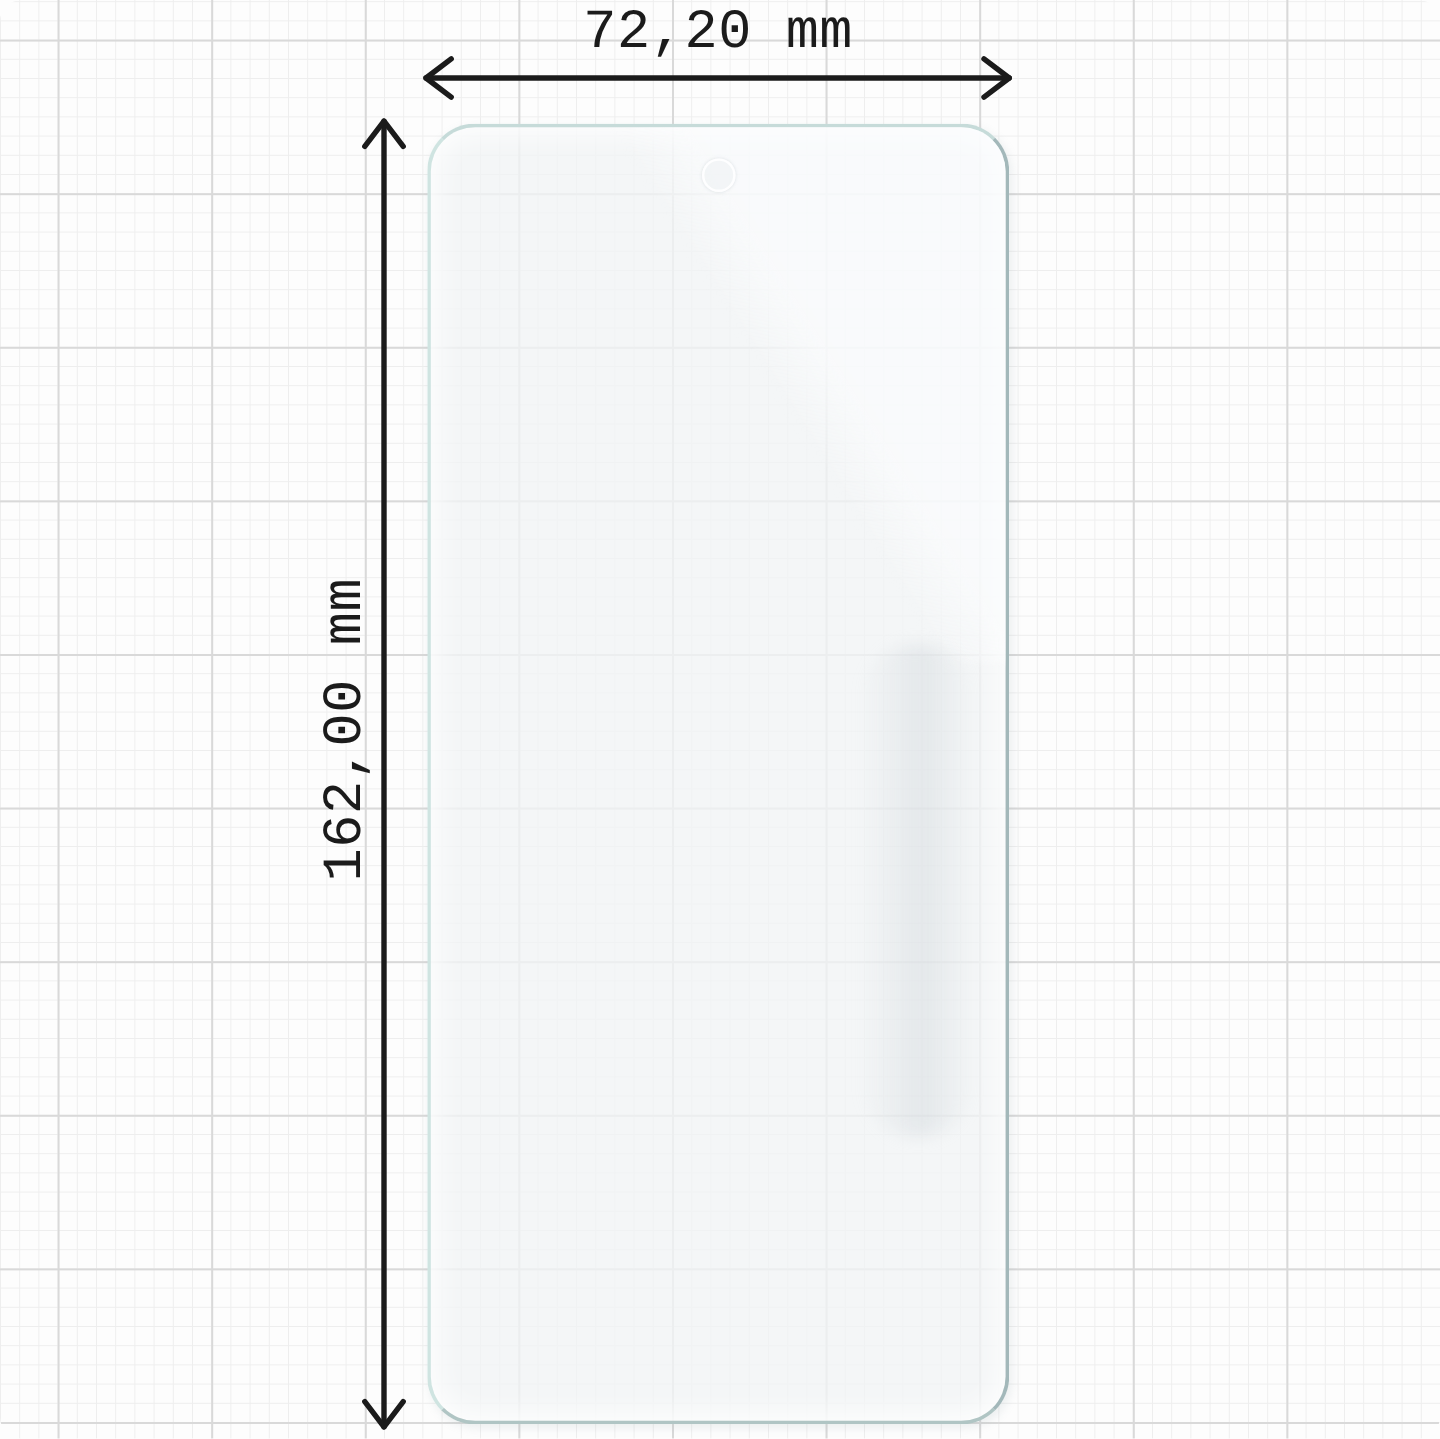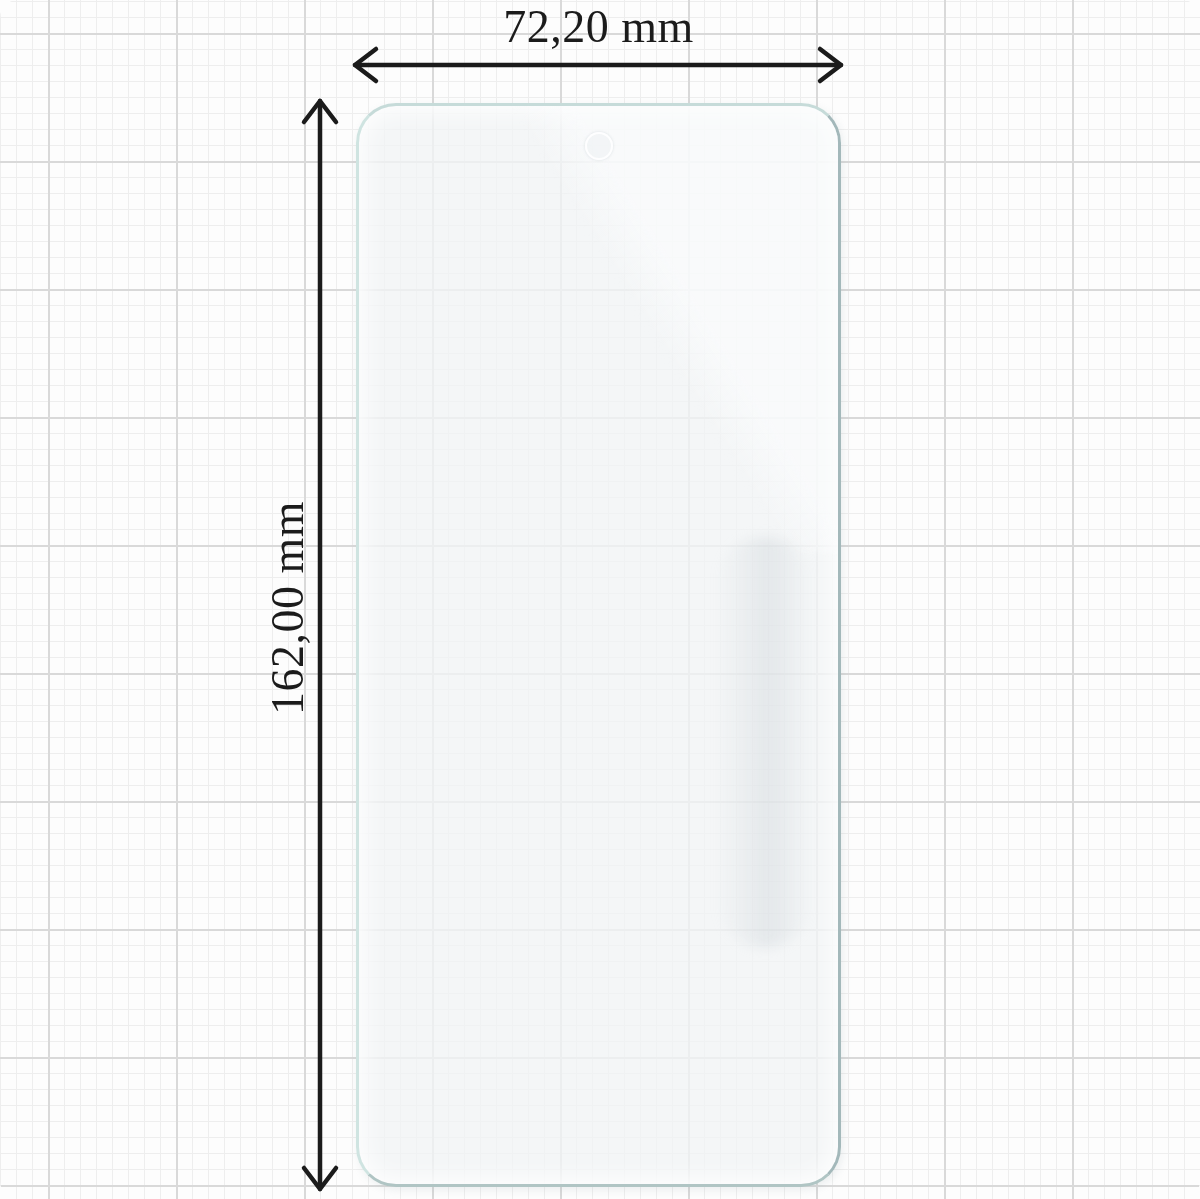--- a/index.html
+++ b/index.html
@@ -5,21 +5,21 @@
   html, body {
     margin: 0;
     padding: 0;
     background: #fdfdfd;
   }
   .stage {
     position: relative;
     width: 1200px;
     height: 1199px;
     overflow: hidden;
-    font-family: Liberation Serif, serif;
+    font-family: Liberation Mono, monospace;
     background-color: #fdfdfd;
     background-image:
       linear-gradient(to right, #d9d9d9 2px, transparent 2px),
       linear-gradient(to bottom, #d9d9d9 2px, transparent 2px),
       linear-gradient(to right, #eeeeee 1px, transparent 1px),
       linear-gradient(to bottom, #eeeeee 1px, transparent 1px);
     background-size: 128px 128px, 128px 128px, 16px 16px, 16px 16px;
     background-position: 48px 0, 0 33px, 0 0, 0 1px;
     border-radius: 18px;
   }

